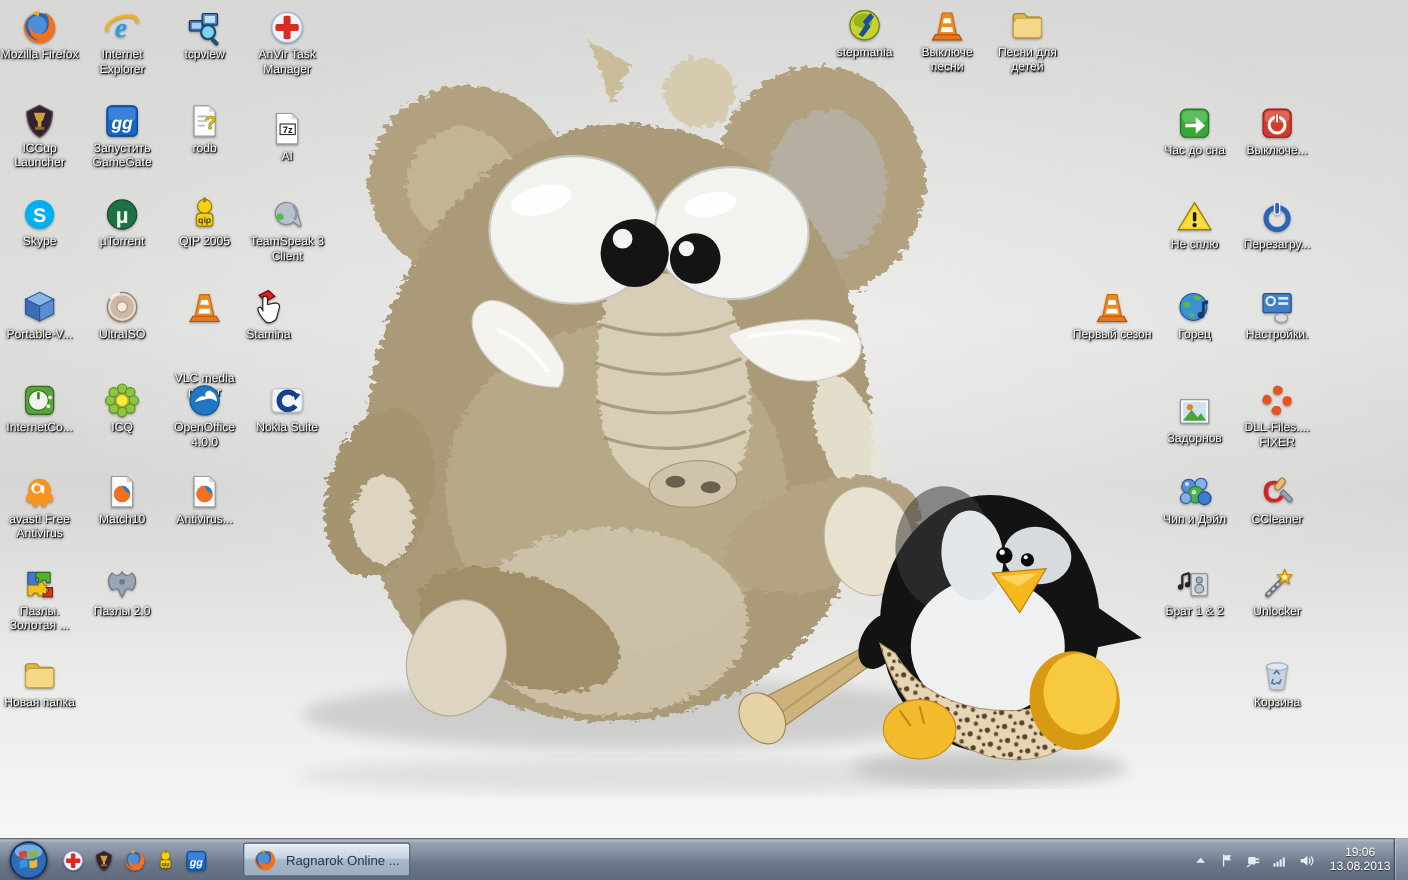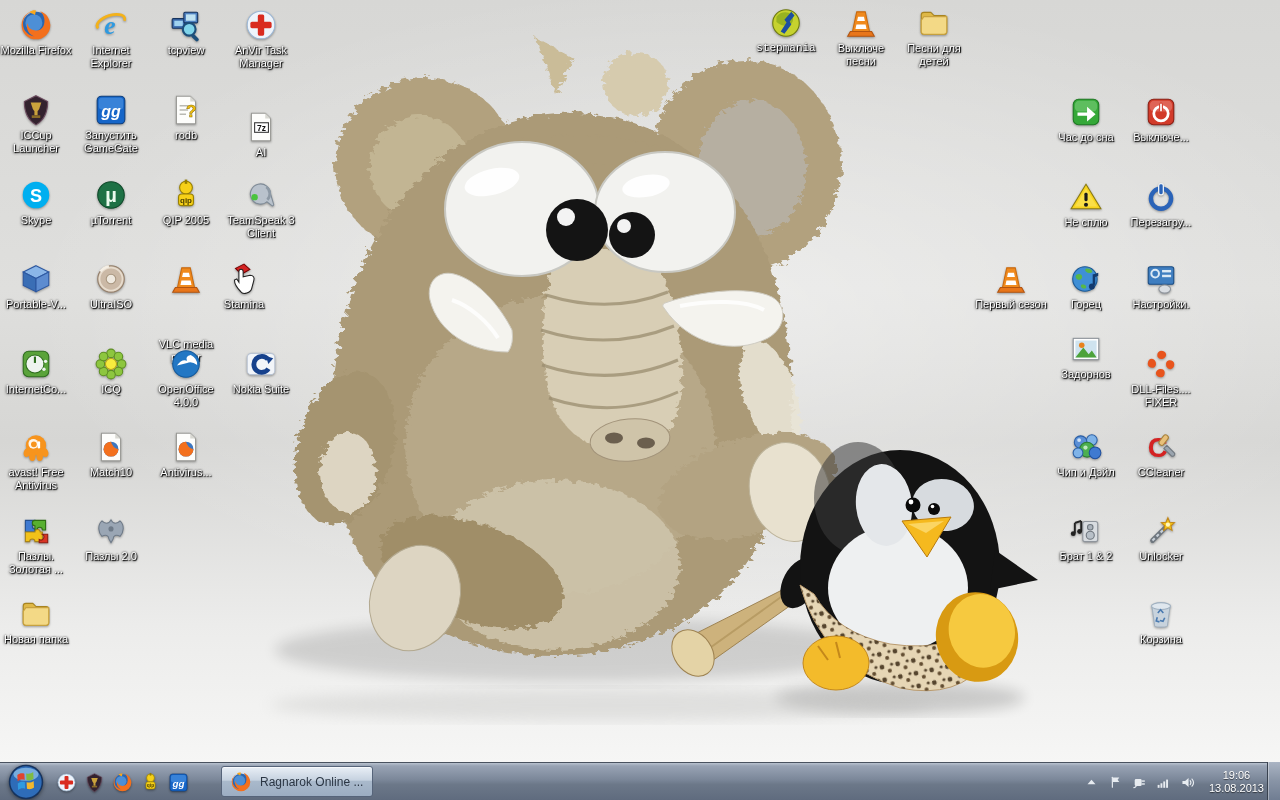--- a/index.html
+++ b/index.html
@@ -201,21 +201,21 @@
       </div>
       <div class="dicon" style="left: 146px; top: 93px;">
         <div class="ic"><svg viewBox="0 0 32 32" width="100%" height="100%">
             <path d="M7 3 h13 l5 5 v21 h-18 Z" fill="#fdfdfb" stroke="#9a9a96"></path>
             <path d="M20 3 l5 5 h-5 Z" fill="#d8d8d2"></path>
             <path d="M10 12 h8 M10 16 h8 M10 20 h6" stroke="#b9b9b2" stroke-width="1.4"></path>
             <text x="21" y="23" font-size="16" font-weight="bold" fill="#f4c20d" stroke="#8a6d00" stroke-width=".5" text-anchor="middle">?</text>
           </svg></div>
         <div class="lbl">rodb</div>
       </div>
-      <div class="dicon" style="left: 221px; top: 110px; align-items: center;">
+      <div class="dicon" style="left: 221px; top: 100px; align-items: center;">
         <div class="ic"><svg viewBox="0 0 32 32" width="100%" height="100%">
             <path d="M7 3 h13 l5 5 v21 h-18 Z" fill="#fdfdfb" stroke="#9a9a96"></path>
             <path d="M20 3 l5 5 h-5 Z" fill="#d8d8d2"></path>
             <rect x="10" y="12" width="13" height="9" fill="#fff" stroke="#333"></rect>
             <text x="16.5" y="19.5" font-size="8" font-weight="bold" fill="#111" text-anchor="middle" font-family="sans-serif">7z</text>
           </svg></div>
         <div class="lbl">AI</div>
       </div>
       <div class="dicon" style="left: -4px; top: 178px;">
         <div class="ic"><svg viewBox="0 0 32 32" width="100%" height="100%">
@@ -370,21 +370,21 @@
           </svg></div>
         <div class="lbl">Пазлы 2.0</div>
       </div>
       <div class="dicon" style="left: -4px; top: 597px;">
         <div class="ic"><svg viewBox="0 0 32 32" width="100%" height="100%">
             <path d="M4 8.5 c0-1.5 1-2.5 2.5-2.5 h6.5 l3 3 h9.5 c1.5 0 2.5 1 2.5 2.5 V24 c0 1.5-1 2.5-2.5 2.5 h-19 C5 26.5 4 25.5 4 24 Z" fill="#dfb846" stroke="#a8841f"></path>
             <path d="M4 13.5 l2.5-3.5 h21.5 v14 c0 1.4-1.1 2.5-2.5 2.5 h-19 C5.1 26.5 4 25.4 4 24 Z" fill="#f3d986" stroke="#c9a23e"></path>
           </svg></div>
         <div class="lbl">Новая папка</div>
       </div>
-      <div class="dicon" style="left: 746px; top: 6px; font-family: Liberation Mono, monospace;">
+      <div class="dicon" style="left: 746px; top: 6px;">
         <div class="ic"><svg viewBox="0 0 32 32" width="100%" height="100%">
             <circle cx="16" cy="16" r="12.5" fill="#c6d22e" stroke="#6e7a10"></circle>
             <path d="M7 10 c3.5-4.5 10-5.5 14-2 c2.5 3 2 7.5-1 9.5 c-4.5 2-9 1-13-2.5 Z" fill="#8fae1d" opacity=".85"></path>
             <path d="M21 5.5 l-6.5 7.5 2 2.5 -5.5 8.5 3.5 2 6.5-8.5 -1.5-3 4.5-5.5 Z" fill="#1d4fa0"></path>
           </svg></div>
         <div class="lbl">stepmania</div>
       </div>
       <div class="dicon" style="left: 821px; top: 6px;">
         <div class="ic"><svg viewBox="0 0 32 32" width="100%" height="100%">
             <path d="M12 5.5 h8 l4 18.5 h-16 Z" fill="#f08a1d" stroke="#c96a10"></path>
@@ -454,21 +454,21 @@
       <div class="dicon" style="left: 1121px; top: 262px;">
         <div class="ic"><svg viewBox="0 0 32 32" width="100%" height="100%">
             <rect x="4" y="4.5" width="24" height="16.5" rx="2" fill="#3f7ec0" stroke="#1c4f86"></rect>
             <circle cx="10.5" cy="11" r="3.6" fill="none" stroke="#dce9f4" stroke-width="1.9"></circle>
             <rect x="17" y="7.5" width="8.5" height="2.3" fill="#dce9f4"></rect>
             <rect x="17" y="12" width="8.5" height="2.3" fill="#dce9f4"></rect>
             <ellipse cx="19.5" cy="25.5" rx="5.5" ry="3.8" fill="#d9dde2" stroke="#8f959c"></ellipse>
           </svg></div>
         <div class="lbl">Настройки.</div>
       </div>
-      <div class="dicon" style="left: 1046px; top: 332px; align-items: center;">
+      <div class="dicon" style="left: 1046px; top: 357px; align-items: center;">
         <div class="ic"><svg viewBox="0 0 32 32" width="100%" height="100%">
             <rect x="4" y="6" width="24" height="20" fill="#fff" stroke="#8f959c"></rect>
             <rect x="6" y="8" width="20" height="16" fill="#cfe3ef"></rect>
             <circle cx="12" cy="12.5" r="2.6" fill="#e8821d"></circle>
             <path d="M6 24 l7.5-9.5 5 6.5 3-3.5 4.5 6.5 Z" fill="#4ca33c"></path>
           </svg></div>
         <div class="lbl">Задорнов</div>
       </div>
       <div class="dicon" style="left: 1121px; top: 347px;">
         <div class="ic"><svg viewBox="0 0 32 32" width="100%" height="100%">

